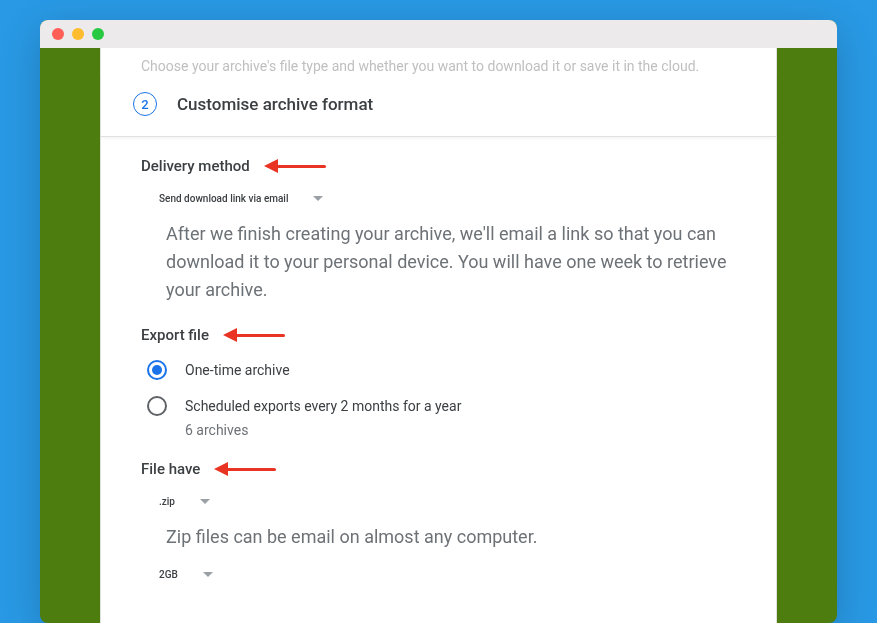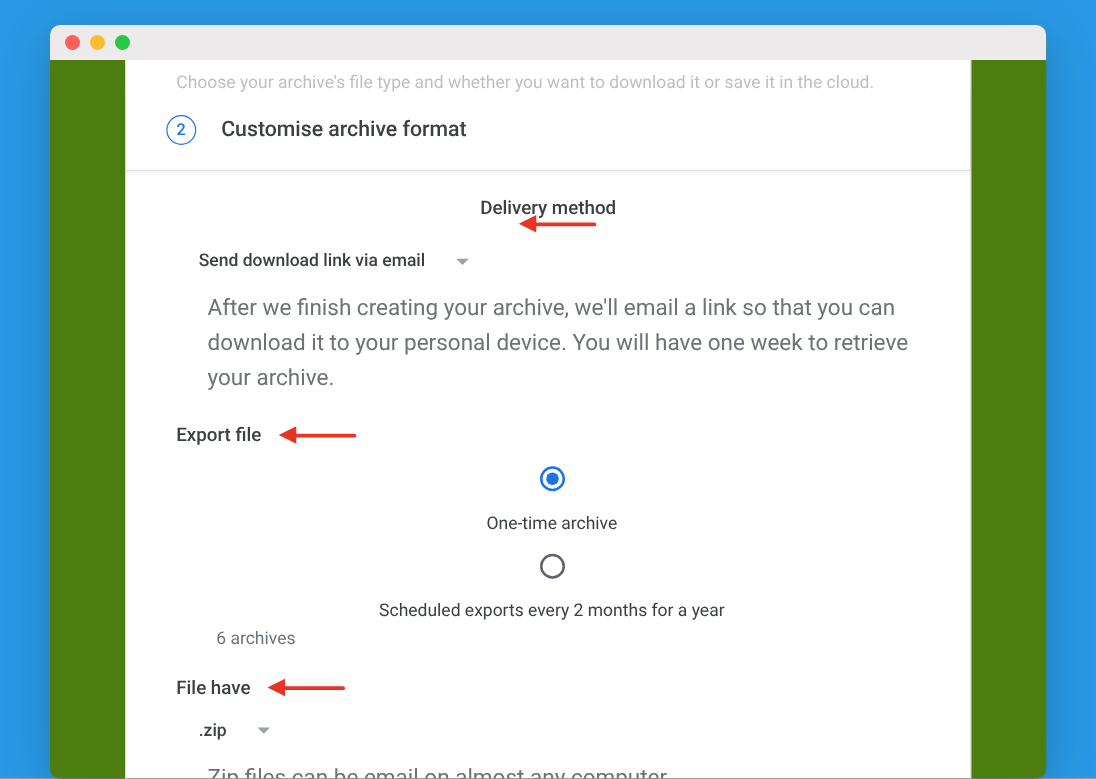--- a/index.html
+++ b/index.html
@@ -73,21 +73,21 @@
     .step-title { font-size: 17px; color: #3c4043; font-weight: 500; }
     .body { padding: 2px 40px 0 40px; }
     .section-label {
       font-size: 15px;
       color: #3c4043;
       font-weight: 500;
       margin-top: 22px;
       display: flex;
       align-items: center;
     }
-    .section-label.first { margin-top: 18px; flex-direction: column; }
+    .section-label.first { margin-top: 18px; }
     .arrow {
       margin-left: 14px;
       position: relative;
       width: 62px;
       height: 8px;
       display: inline-block;
     }
     .arrow::before {
       content: "";
       position: absolute;
@@ -107,50 +107,49 @@
     .dropdown-row {
       display: inline-flex;
       align-items: center;
       gap: 25px;
       margin-top: 14px;
       margin-left: 12px;
       padding: 4px 6px;
       border-radius: 4px;
       cursor: pointer;
       color: #3c4043;
-      font-size: 14px;
+      font-size: 10px;
       font-weight: 500;
     }
     .caret {
       width: 0; height: 0;
       border-left: 5px solid transparent;
       border-right: 5px solid transparent;
       border-top: 5px solid #9aa0a6;
     }
     .desc { font-size: 18px; color: #6d7277; margin-top: 12px; line-height: 1.55; margin-left: 25px; }
     .radio-row {
       display: flex;
       align-items: center;
       gap: 18px;
       margin-top: 16px;
       margin-left: 6px;
       cursor: pointer;
-      flex-direction: column;
     }
     .radio-outer {
       width: 20px; height: 20px;
       border-radius: 50%;
       display: flex; align-items: center; justify-content: center;
       flex-shrink: 0;
     }
     .radio-checked { border: 2px solid #1a73e8; }
     .radio-checked .radio-inner { width: 10px; height: 10px; border-radius: 50%; background: #1a73e8; }
     .radio-unchecked { border: 2px solid #5f6368; }
     .radio-label { font-size: 14px; color: #3c4043; }
-    .radio-sub { font-size: 14px; color: #6d7277; margin-left: 32px; margin-top: 6px; }
+    .radio-sub { font-size: 14px; color: #6d7277; margin-left: 44px; margin-top: 6px; }
   </style>
 </head>
 <body>
 
 <div class="window">
   <div class="titlebar">
     <div class="traffic-dot dot-red"></div>
     <div class="traffic-dot dot-yellow"></div>
     <div class="traffic-dot dot-green"></div>
   </div>

